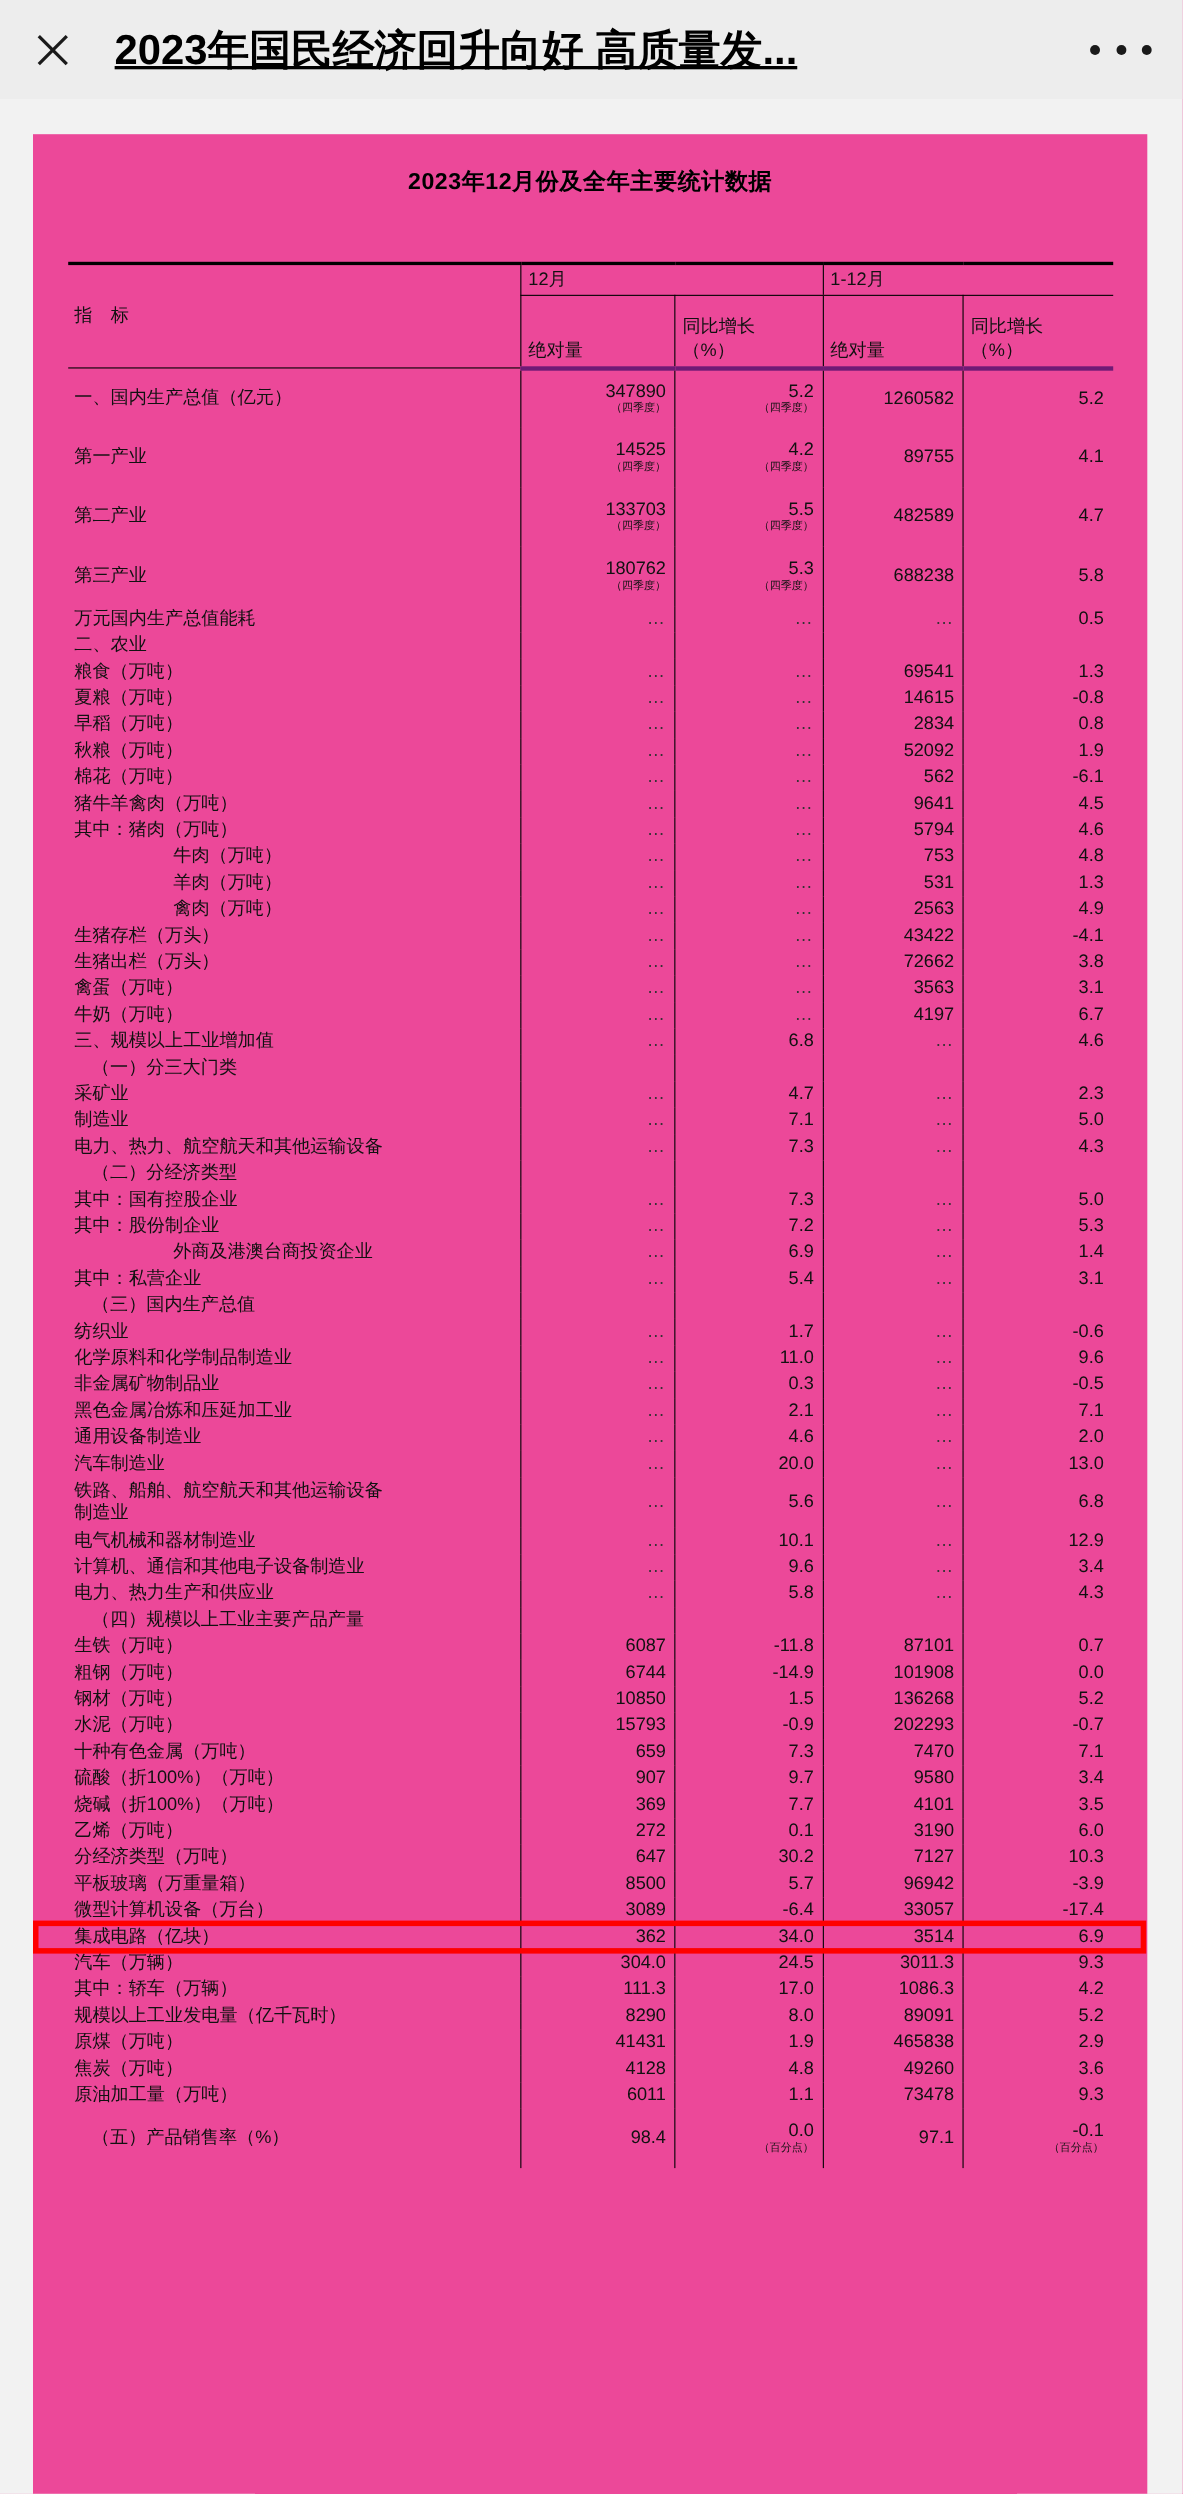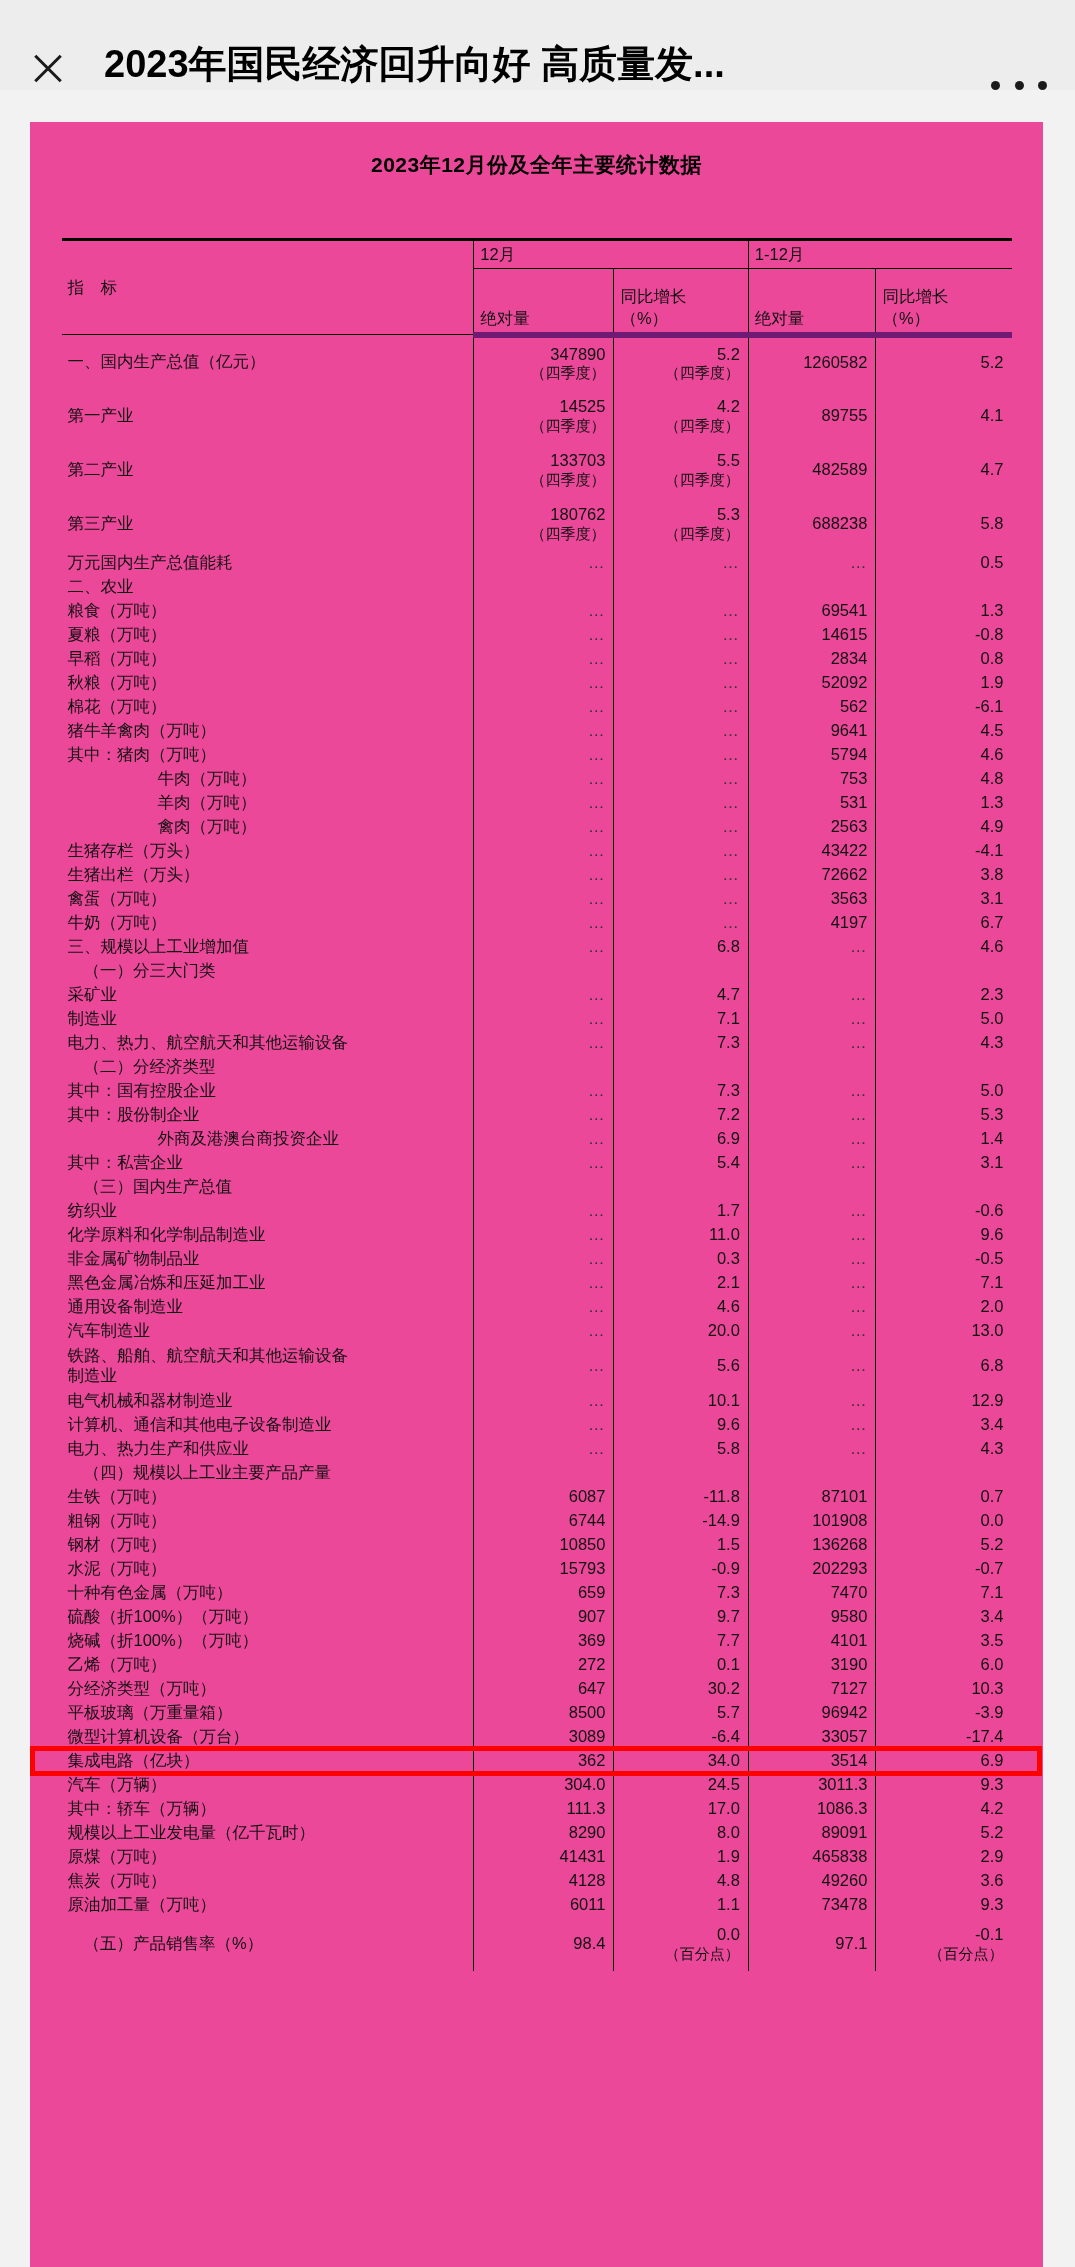--- a/index.html
+++ b/index.html
@@ -8,23 +8,24 @@
     background: #f2f2f2;
     font-family: "Liberation Sans", "DejaVu Sans", sans-serif;
   }
   body { width: 1075px; height: 2267px; overflow: hidden; position: relative; }
 
   
   .navbar {
     height: 90px;
     background: #ededed;
     display: flex;
-    align-items: flex-end;
+    align-items: center;
     padding: 0 26px;
     position: relative;
+    text-decoration: underline;
   }
   .nav-close {
     width: 44px; height: 44px;
     flex: 0 0 44px;
     position: relative;
     cursor: pointer;
   }
   .nav-close::before, .nav-close::after {
     content: "";
     position: absolute;
@@ -105,34 +106,34 @@
   table.stats thead th {
     font-weight: normal;
     text-align: left;
     padding: 3px 6px;
     line-height: 1.28;
   }
   .hd-top   { border-top: 3px solid #000; border-bottom: 1px solid #000; }
   .hd-ind   { border-top: 3px solid #000; border-bottom: 1px solid #000;
               vertical-align: middle; letter-spacing: 6px; }
   .vline-l  { border-left: 1px solid #000; }
-  .hd-sub   { border-bottom: 6px solid #701a75; vertical-align: bottom;
+  .hd-sub   { border-bottom: 4px solid #701a75; vertical-align: bottom;
               padding-bottom: 5px; height: 66px; }
 
   table.stats tbody td {
     padding: 2px 8px 2px 6px;
     line-height: 1.18;
     height: 24px;
     vertical-align: middle;
     white-space: nowrap;
   }
   td.ind  { text-align: left; padding-left: 4px; }
   td.num  { text-align: right; border-left: 1px solid #000; }
   .two-line { line-height: 1.06; }
-  .sub-note { font-size: 15px; }
+  .sub-note { font-size: 10px; }
 
   tbody tr.tall td { height: 54px; }
   tbody tr.xtall td { height: 46px; }
 
   .dots { letter-spacing: 1px; color: #333; }
 
   
   .hl-box {
     position: absolute;
     border: 5px solid #ff0000;

